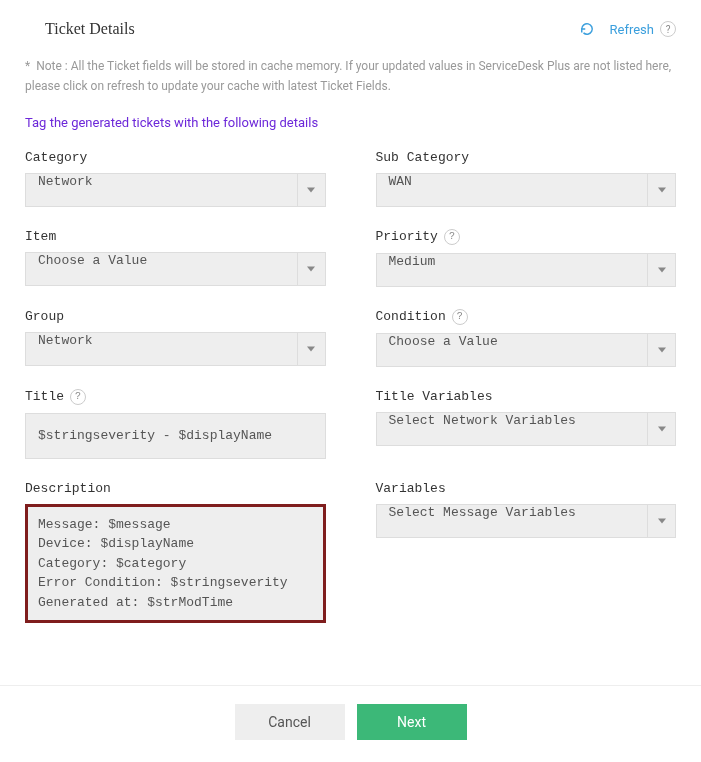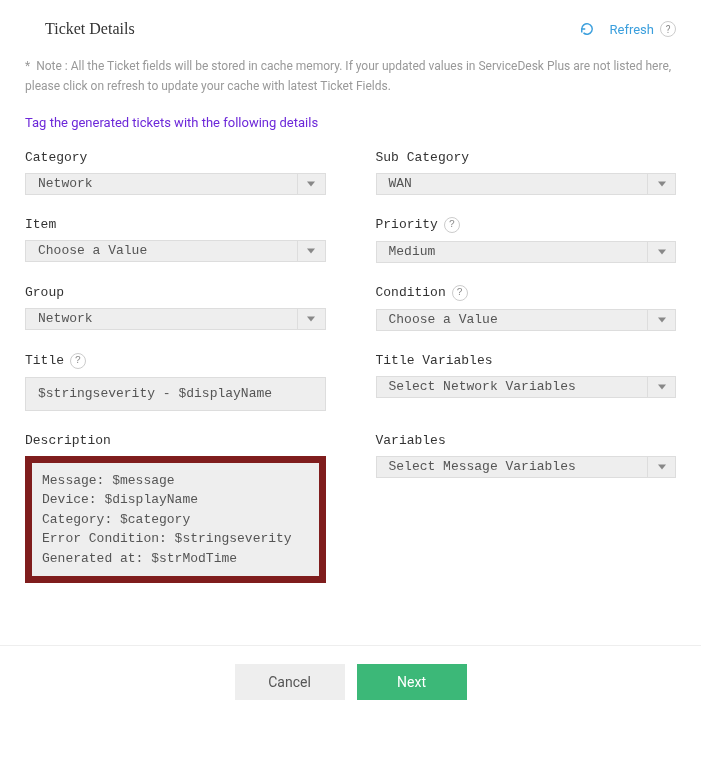--- a/index.html
+++ b/index.html
@@ -88,26 +88,25 @@
       display: flex;
       align-items: center;
       gap: 6px;
       font-size: 13px;
       color: #333;
       margin-bottom: 8px;
     }
     .select-box {
       position: relative;
       display: flex;
-      align-items: center;
       justify-content: space-between;
       background: #eeeeee;
       border: 1px solid #ddd;
       cursor: pointer;
-      height: 22px;
+      height: 34px;
     }
     .select-value {
       padding: 0 12px;
       color: #555;
       font-size: 13px;
       flex: 1;
     }
     .select-arrow {
       width: 28px;
       height: 100%;
@@ -122,26 +121,26 @@
       fill: #888;
     }
     .text-input {
       width: 100%;
       background: #eeeeee;
       border: 1px solid #ddd;
       padding: 9px 12px;
       font-size: 13px;
       color: #555;
       font-family: inherit;
-      height: 34px;
+      height: 46px;
     }
     .textarea-box {
       width: 100%;
       background: #eeeeee;
-      border: 7px solid #7f1d1d;
+      border: 3px solid #7f1d1d;
       padding: 8px 10px;
       font-size: 13px;
       color: #555;
       line-height: 1.5;
       font-family: inherit;
       white-space: pre-line;
       min-height: 95px;
     }
     .full-span-left {
       grid-column: 1;

